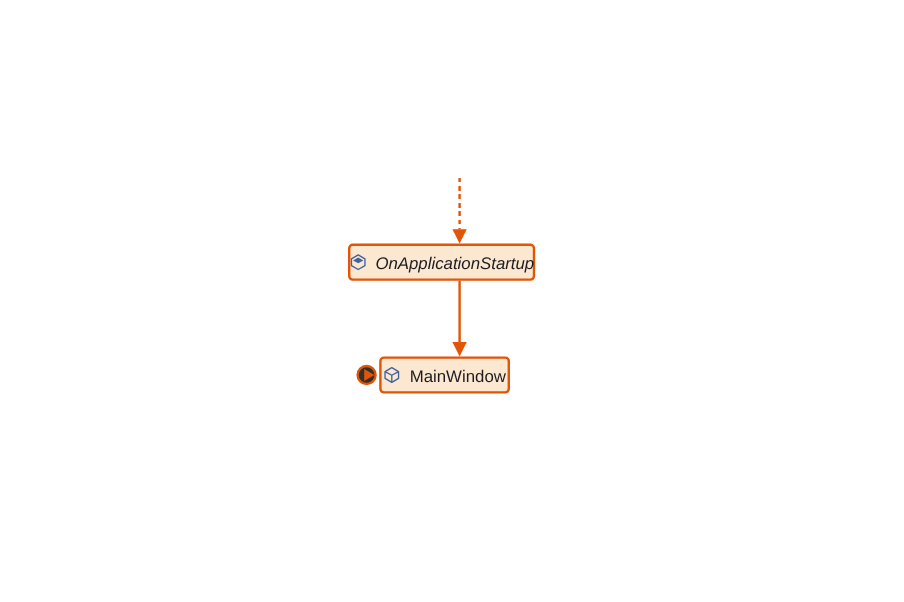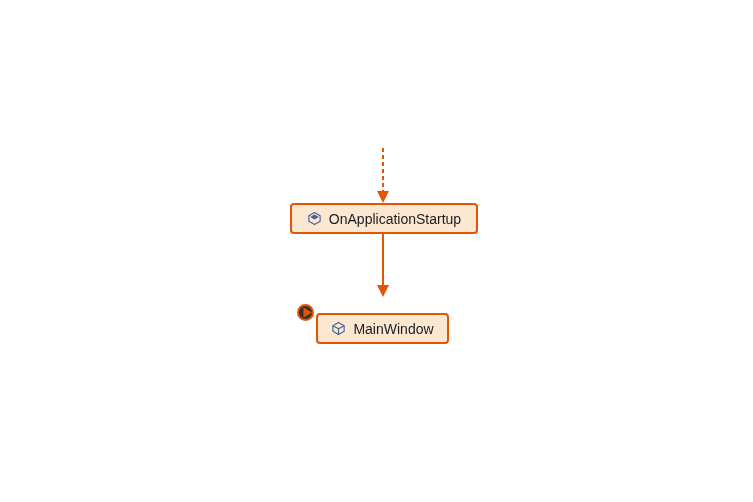--- a/index.html
+++ b/index.html
@@ -33,22 +33,22 @@
     color: var(--external-text, #a7a5a2);
   }
 
   .node-call {
     border: 2px solid var(--accent-orange, #e25406);
     border-radius: 4px;
     background: var(--node-fill, #fce7d0);
     color: var(--node-text, #1a1c20);
   }
 
-  .node-startup    { left: 290px; top: 203px; width: 188px; height: 31px; }
-  .node-mainwindow { left: 316px; top: 297px; width: 133px; height: 31px; margin-top: 16px; }
+  .node-startup    { left: 290px; top: 203px; width: 156px; height: 31px; font-style: italic; }
+  .node-mainwindow { left: 316px; top: 297px; width: 109px; height: 31px; }
 
   .node-icon { width: 15px; height: 15px; flex: 0 0 auto; }
 
   .edge-line {
     position: absolute;
     width: 2px;
   }
   .edge-line.solid { background: var(--accent-orange, #e25406); }
   .edge-line.dashed {
     background: repeating-linear-gradient(

